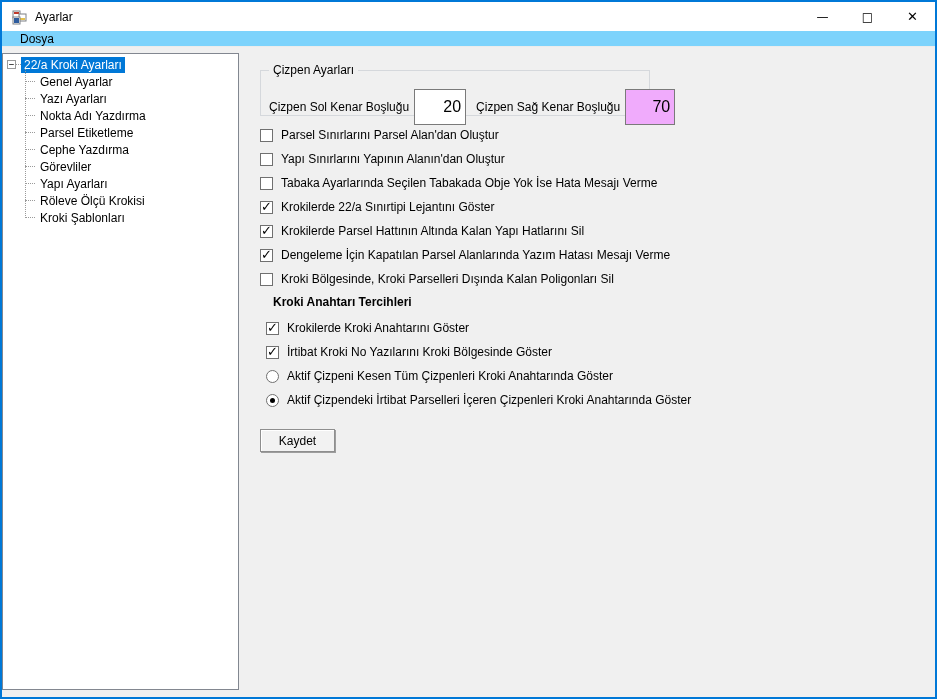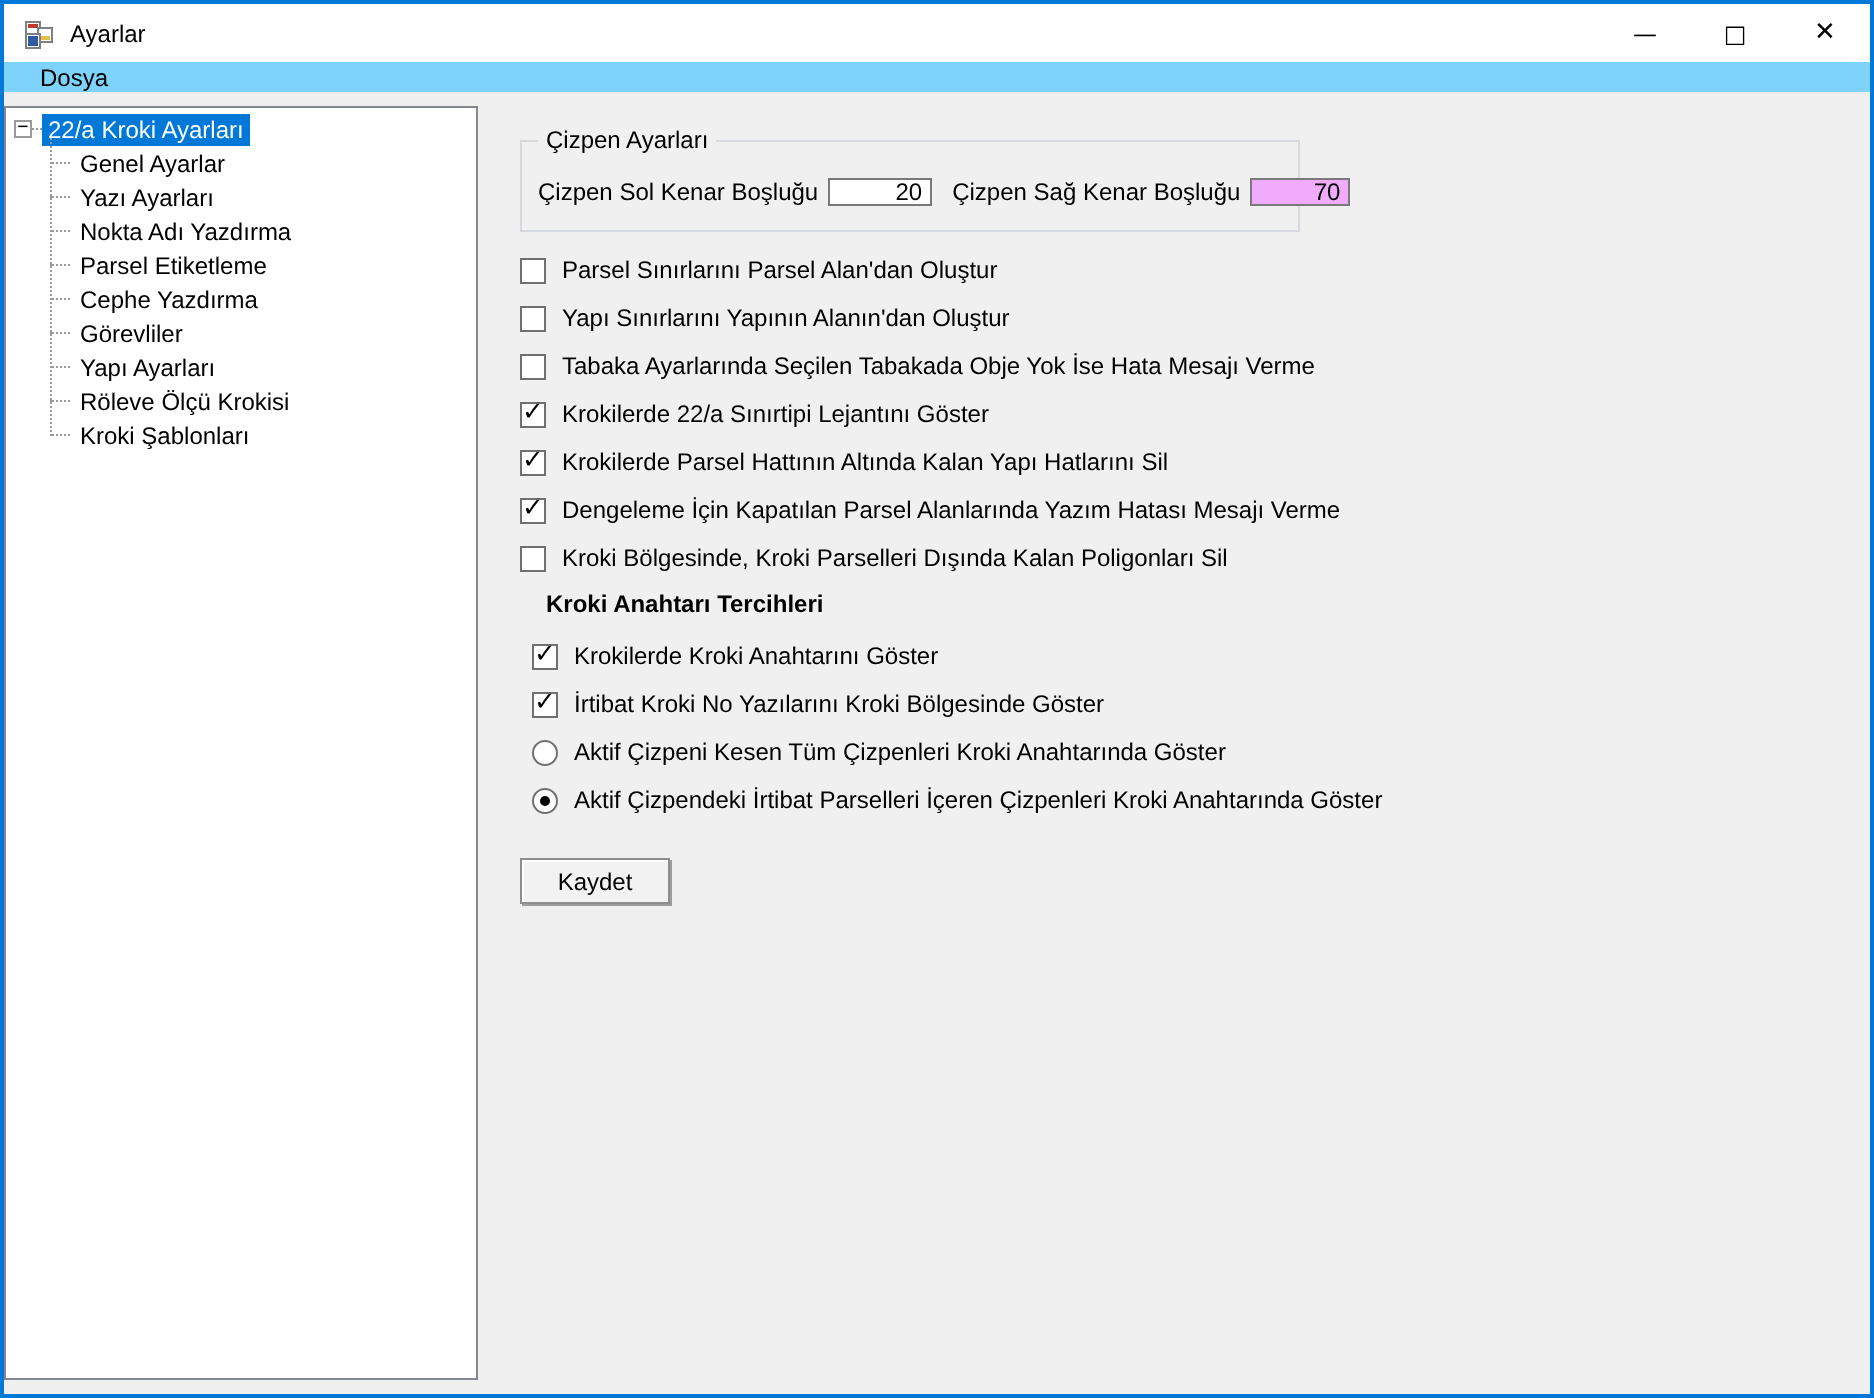--- a/index.html
+++ b/index.html
@@ -71,22 +71,22 @@
   .groupbox {
     position:relative; width:390px; height:46px;
     border:1px solid #d5d8dc; margin-bottom:11px;
   }
   .groupbox-legend {
     position:absolute; top:-8px; left:8px; background:#f0f0f0; padding:0 4px;
   }
   .group-row { display:flex; align-items:center; margin:18px 0 0 8px;justify-content:space-between; }
   .group-row .fld-label { margin-right:5px; white-space:nowrap; }
   .num-input {
-    width:52px; height:14px; border:1px solid #7a7a7a; background:#fff;
-    text-align:right; padding-right:4px; font-family:inherit; font-size:12px; margin-right:10px;
+    width:52px; height:36px; border:1px solid #7a7a7a; background:#fff;
+    text-align:right; padding-right:4px; font-family:inherit; font-size:16px; margin-right:10px;
   }
   .num-input.ro { background:#f0abfc; width:50px; margin-right:0; }
 
   .check-row, .radio-row {
     display:flex; align-items:center; height:16px; margin-bottom:8px; cursor:default;
   }
   .cb {
     width:13px; height:13px; background:#fff; border:1px solid #707070;
     margin-right:8px; flex:0 0 auto; position:relative;
   }

